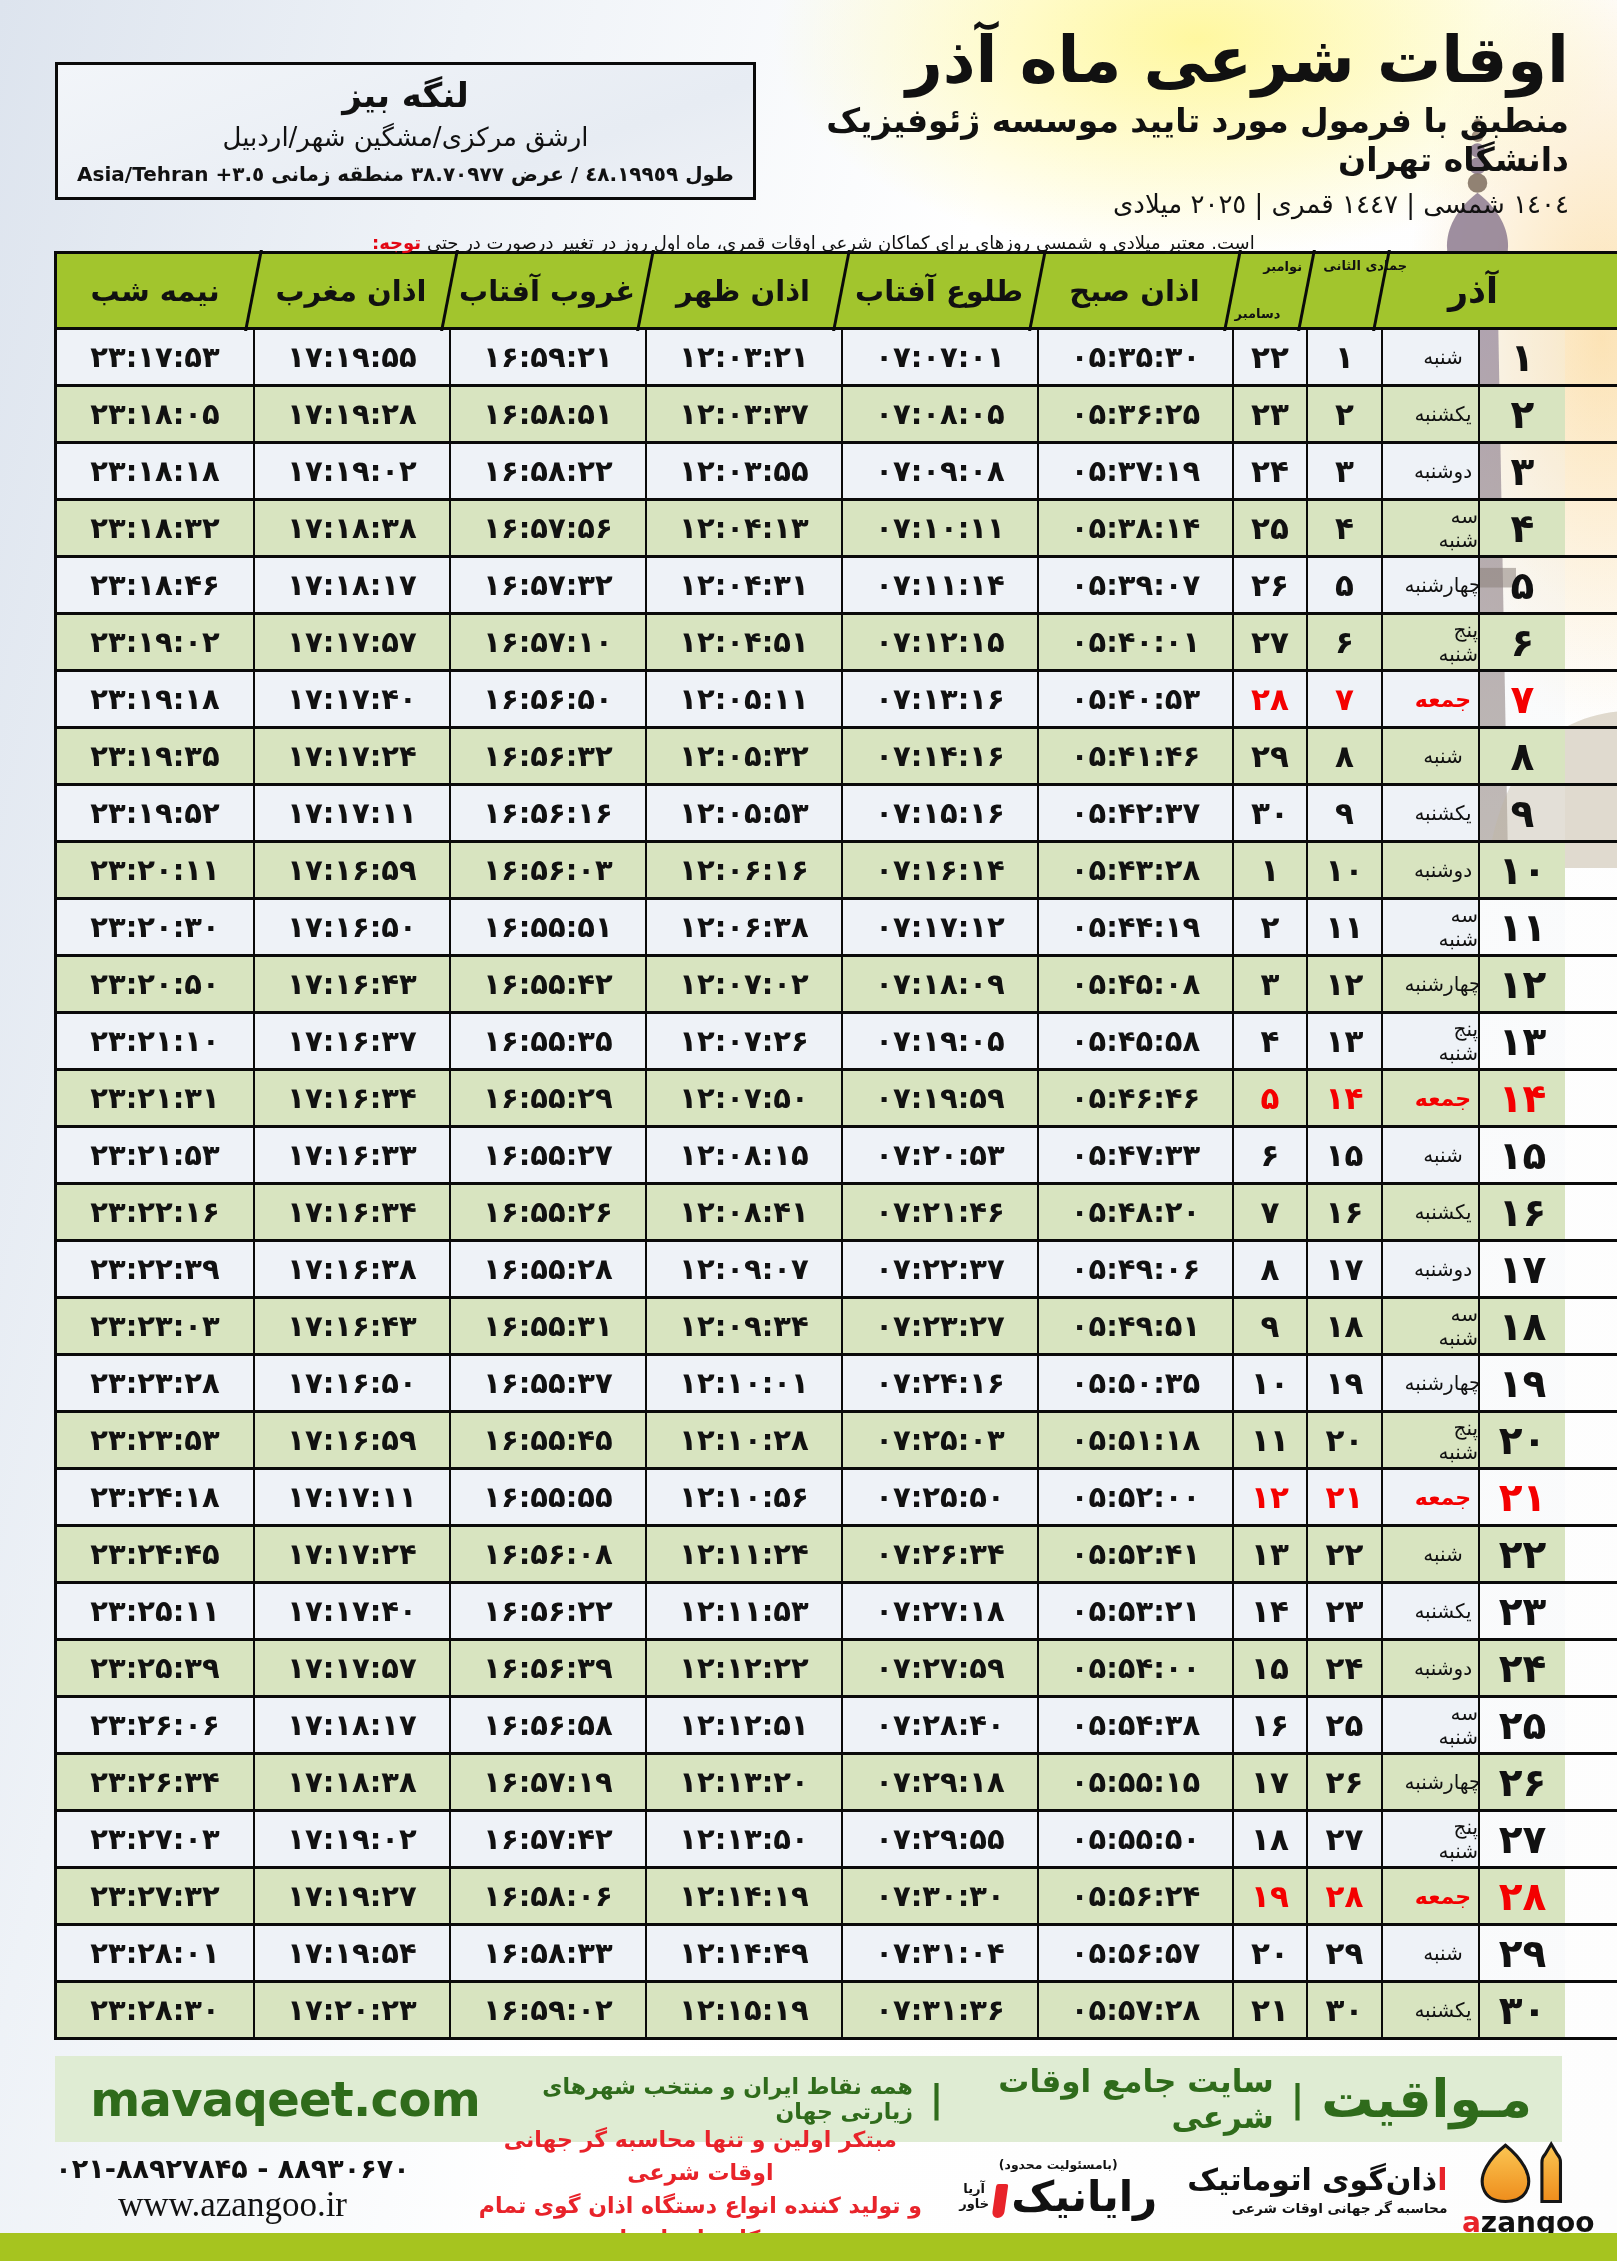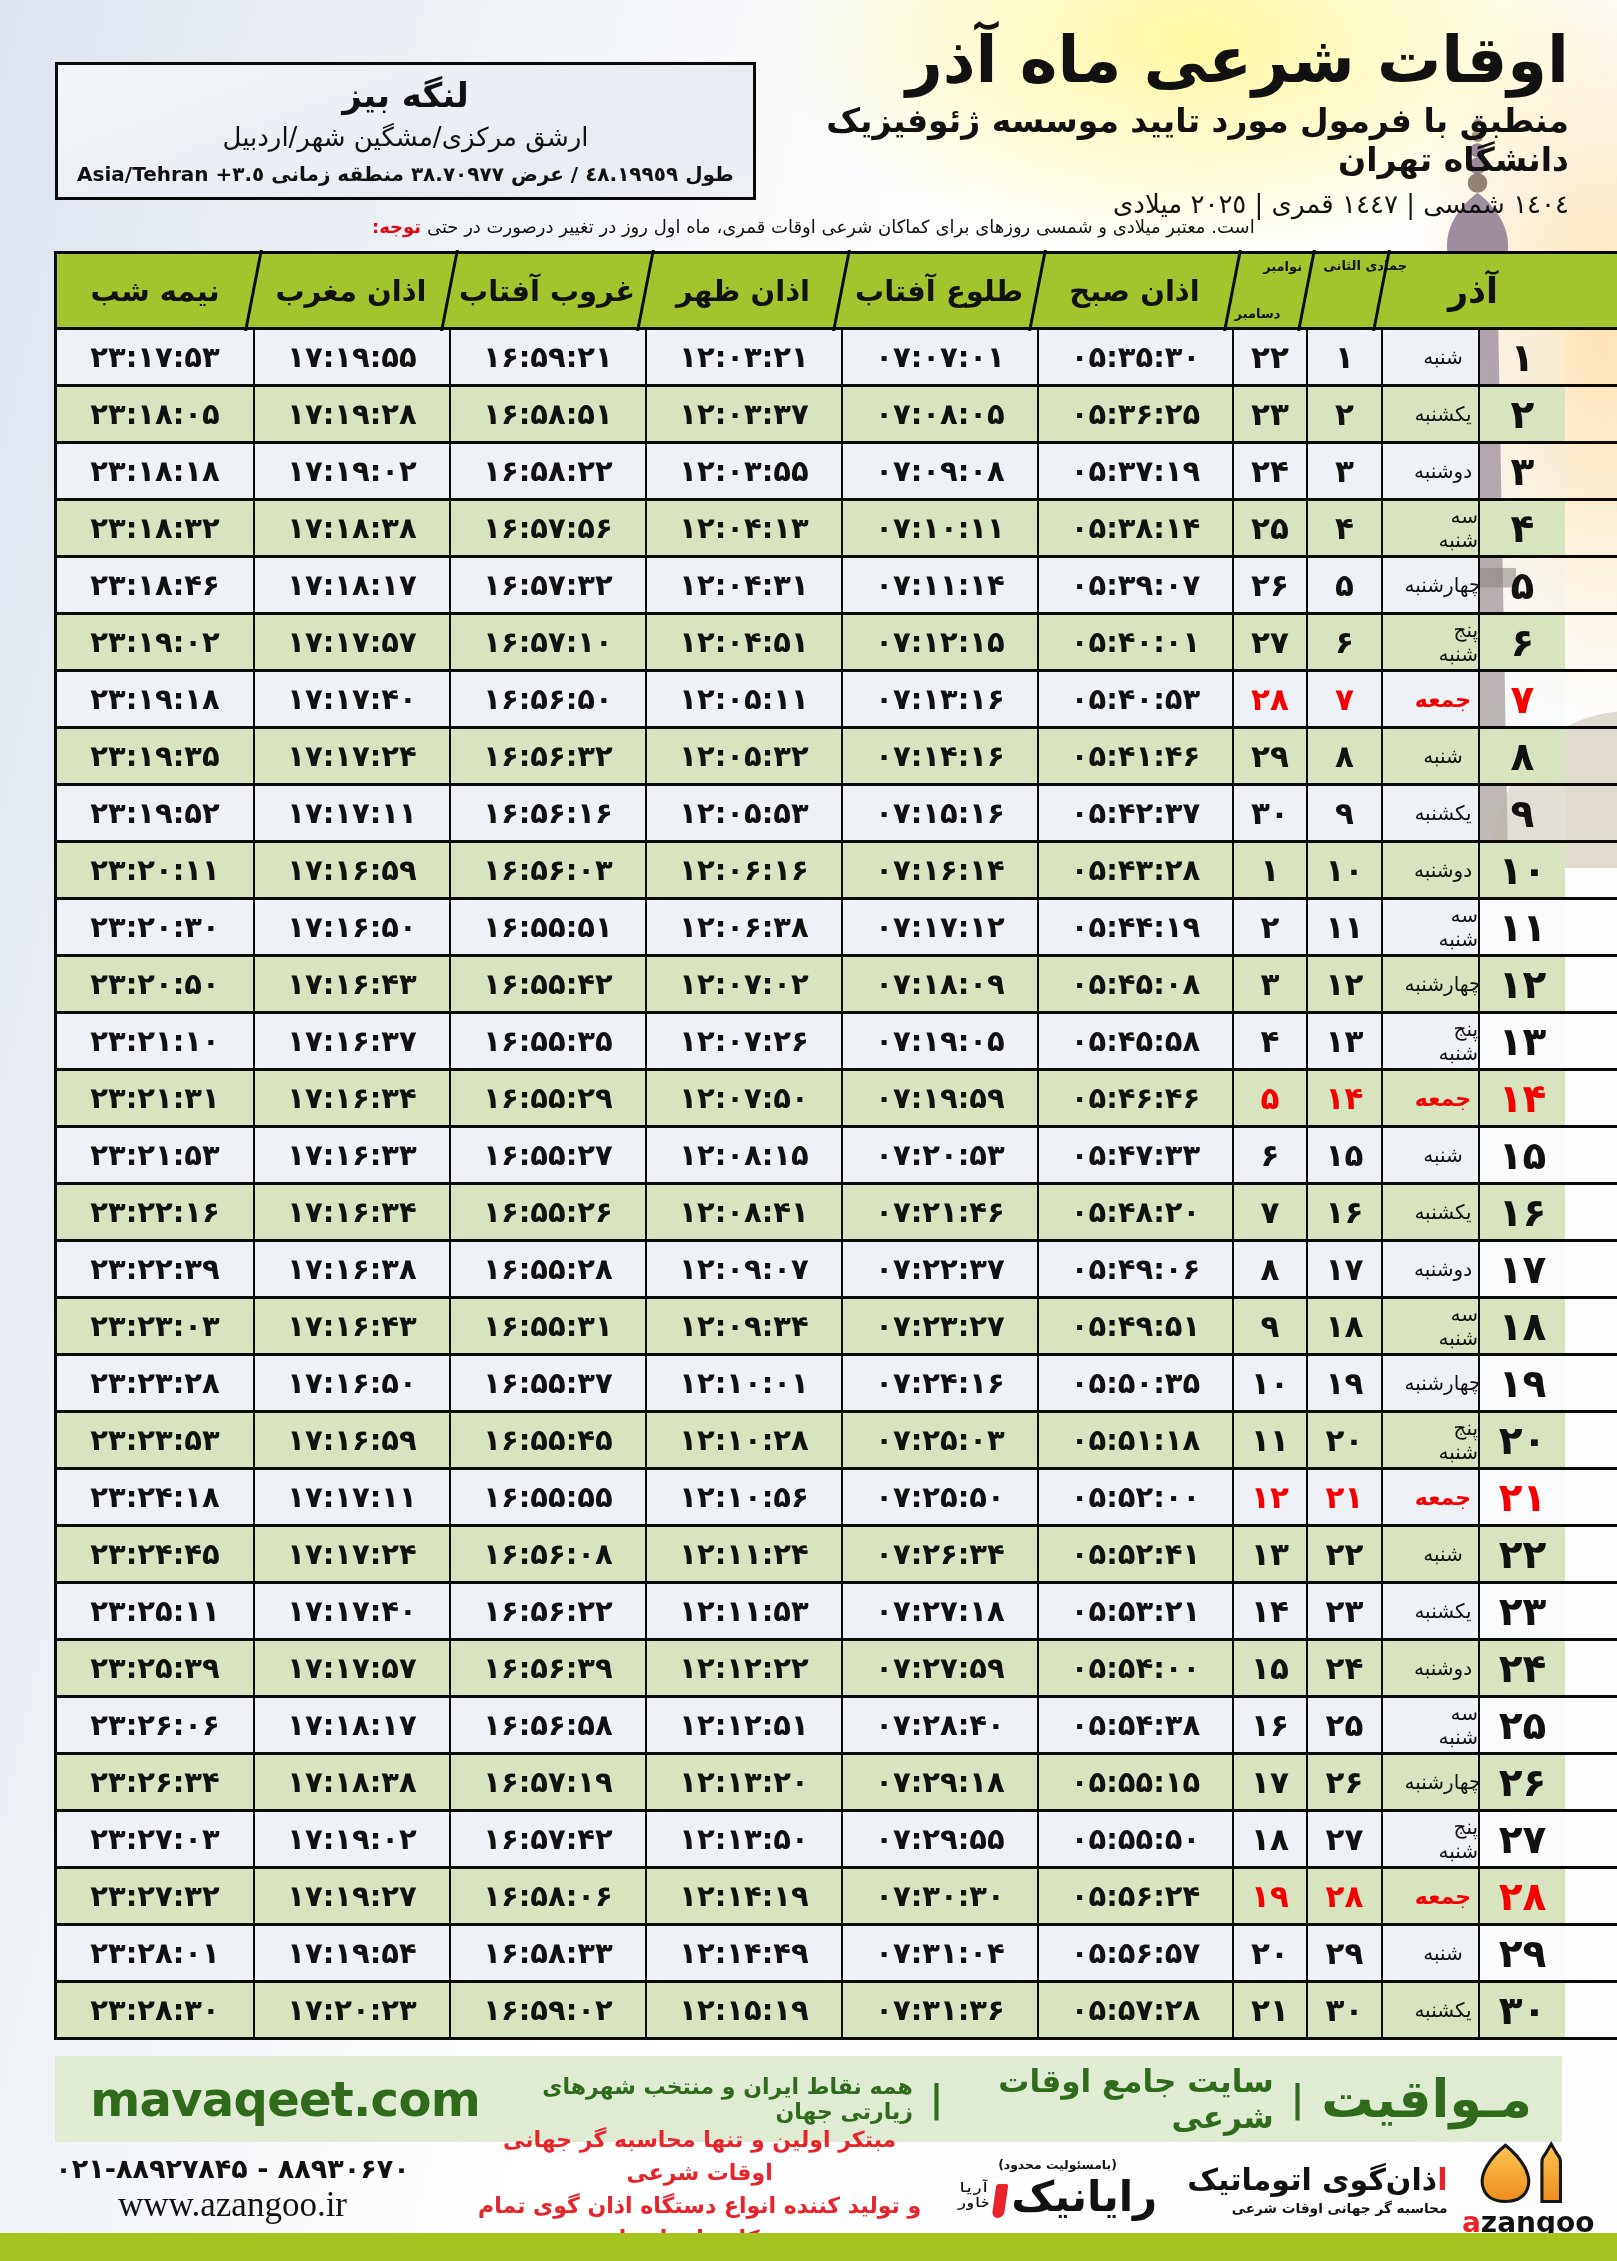--- a/index.html
+++ b/index.html
@@ -23,21 +23,21 @@
   }
   .loc-name { font-size:34px; font-weight:bold; }
   .loc-region { font-size:26px; margin-top:6.5px; }
   .loc-coords { font-size:20px; font-weight:bold; margin-top:10.4px; }
 
   .titlebox { position:absolute; top:19.6px; left:770px; width:799px; z-index:3; direction:rtl; }
   .main-title { font-size:64px; font-weight:bold; line-height:1.25; letter-spacing:-0.7px; }
   .sub-title { font-size:33px; font-weight:bold; margin-top:1.3px; }
   .year-line { font-size:26px; margin-top:10.4px; }
 
-  .notice { position:absolute; left:372px; top:216px; z-index:3; direction:rtl; font-size:18px; white-space:nowrap; }
+  .notice { position:absolute; left:372px; top:232px; z-index:3; direction:rtl; font-size:18px; white-space:nowrap; }
   .notice-label { color:#e30613; font-weight:bold; }
 
   
   .ptable { position:absolute; left:54px; top:251px; width:1598px; z-index:2; border:3.3px solid #0a0a0a; background:transparent; }
   .gridrow { display:grid; grid-template-columns:196px 196px 196px 196px 196px 195px 74px 75px 97px 87px; direction:ltr; }
   .thead { height:73px; background:#a2c52d; }
   .th { position:relative; display:flex; align-items:center; justify-content:center;
         font-size:29px; font-weight:bold; direction:rtl; }
   .th .slant { position:absolute; left:-1.3px; top:-3.9px; bottom:-3.9px; width:2.6px; background:#0a0a0a; transform:skewX(-11deg); }
   .th-small { font-size:13px; font-weight:bold; position:absolute; white-space:nowrap; z-index:4; }
@@ -76,21 +76,21 @@
   .az-fa .red-init { color:#e8232a; }
   .az-tag { font-size:13.7px; font-weight:bold; margin-top:3.9px; }
   .az-iconcol { text-align:center; }
   .az-word { font-size:28px; font-weight:bold; direction:ltr; margin-top:-2.6px;margin-left:8px; }
   .az-word .red-a { color:#e8232a; }
   .rayanik { text-align:center; direction:rtl; }
   .ray-top { font-size:12.4px; font-weight:bold; }
   .ray-main { display:flex; direction:rtl; align-items:center; justify-content:center; gap:5.2px; }
   .ray-word { font-size:42px; font-weight:bold; position:relative; padding-left:17px; }
   .ray-word .ray-accent { position:absolute; left:0; bottom:2.6px; width:11.7px; height:34px; background:#e8232a; border-radius:2.6px 2.6px 6.5px 6.5px; transform:skewX(-8deg); }
-  .ray-sub { font-size:13px; font-weight:bold; line-height:1.1; text-align:right;font-family:Liberation Mono, monospace; }
+  .ray-sub { font-size:13px; font-weight:bold; line-height:1.1; text-align:center; }
   .red-lines { flex:1; text-align:center; direction:rtl; color:#e8232a; font-weight:bold; font-size:22px; line-height:1.5; }
   .contact { text-align:center; direction:ltr; min-width:418px; }
   .phone { font-size:27px; font-weight:bold; letter-spacing:0.7px; }
   .website { font-size:35px; font-family:"Liberation Serif", serif; margin-top:1.3px; }
   .bottombar { position:absolute; left:0; top:2233px; width:1618px; height:29px; background:#a6c41f; z-index:2; }
 </style>
 </head>
 <body>
 
 <div class="page">

